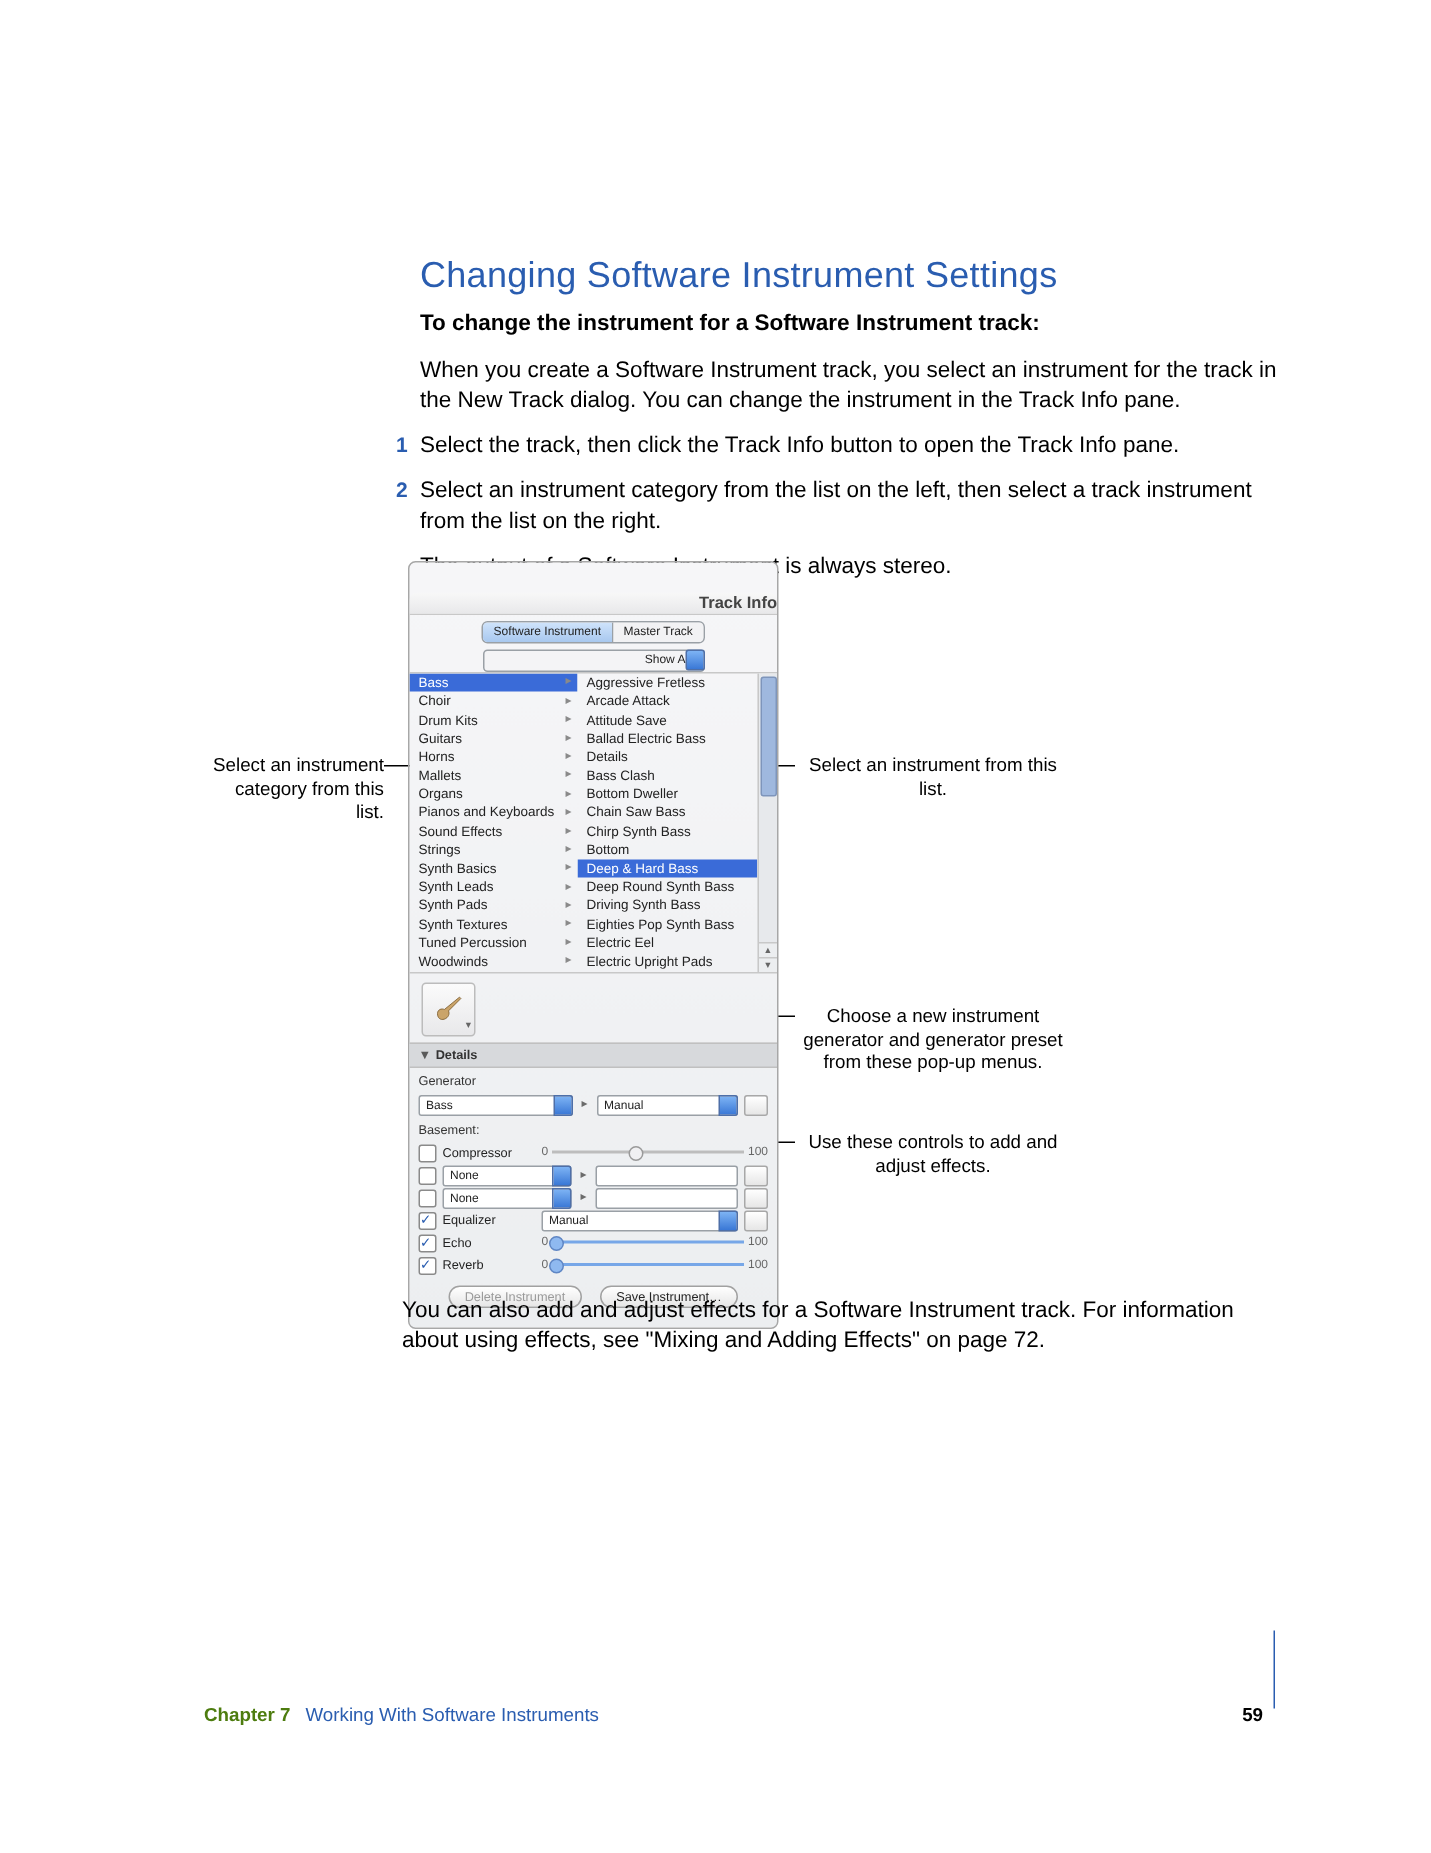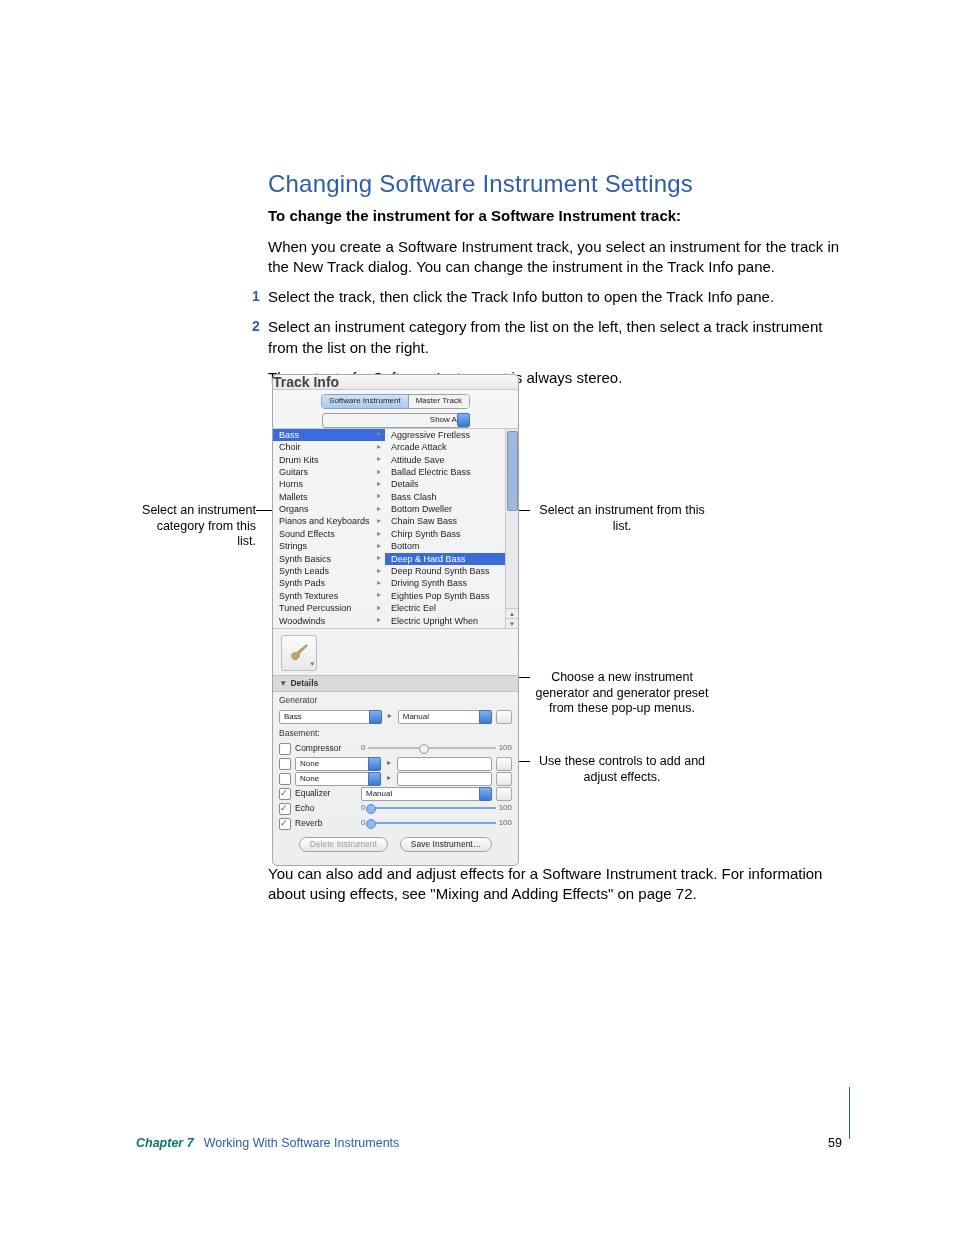--- a/index.html
+++ b/index.html
@@ -1,36 +1,36 @@
 <!DOCTYPE html>
 <html><head>
 <meta charset="utf-8">
 <style>
   html,body{margin:0;padding:0;background:#fff;color:#000;}
   body{width:954px;height:1235px;position:relative;
        font-family:"Myriad Pro","Lucida Grande","Helvetica Neue",Arial,sans-serif;
        font-size:15px;line-height:1.35;}
-  .content{position:absolute;left:268px;top:168px;width:575px;}
+  .content{position:absolute;left:280px;top:168px;width:575px;}
   h1{font-size:24px;font-weight:400;color:#2a5db0;margin:0 0 6px 0;letter-spacing:.2px;}
   .p{margin:0 0 10px 0;}
   .bold{font-weight:700;}
   ol.steps{list-style:none;padding:0;margin:0 0 10px 0;}
   ol.steps li{position:relative;padding-left:0;margin:0 0 10px 0;}
   ol.steps li .num{position:absolute;left:-16px;top:0;color:#2a5db0;font-weight:700;font-size:14px;}
   .figwrap{position:absolute;left:136px;top:374px;width:710px;}
   .callout-left{position:absolute;left:0;width:120px;text-align:right;font-size:12.5px;line-height:1.25;}
   .callout-right{position:absolute;left:396px;width:180px;text-align:center;font-size:12.5px;line-height:1.25;}
   .cl-line{position:absolute;background:#000;}
   
   .panel{position:absolute;left:136px;top:0;width:245px;background:linear-gradient(#f6f6f8,#eceef0);
          border:1px solid #a7a7a7;border-radius:5px;font-size:9px;color:#222;
          font-family:"Lucida Grande","Helvetica Neue",Arial,sans-serif;}
-  .panel .titlebar{height:14px;text-align:left;font-size:14px;font-weight:700;color:#444;
+  .panel .titlebar{height:14px;text-align:right;font-size:11px;font-weight:700;color:#444;
                    background:linear-gradient(#f8f8f8,#e8e8ea);border-bottom:1px solid #c8c8c8;
-                   border-radius:5px 5px 0 0;line-height:14px;}
+                   border-radius:5px 5px 0 0;line-height:14px;margin-top:20px;}
   .panel .tabs{text-align:center;padding:4px 0 3px 0;text-decoration:underline;}
   .seg{display:inline-flex;border:1px solid #9aa0a6;border-radius:4px;overflow:hidden;}
   .seg div{padding:1px 7px;font-size:8px;background:#f2f2f4;}
   .seg .active{background:linear-gradient(#cfe3fb,#a8c8ef);border-right:1px solid #9aa0a6;}
   .showall{text-align:center;padding-top:1px;}
   .pill{display:inline-block;border:1px solid #9aa0a6;border-radius:3px;font-size:8px;
         background:#f4f4f6;padding:1px 8px;position:relative;width:130px;text-align:right;}
   .aqua{display:inline-block;width:11px;height:10px;background:linear-gradient(#7db3f4,#3a78d6);
         border:1px solid #4e6fa8;border-radius:2px;vertical-align:middle;margin-left:4px;}
   .pill .aqua{position:absolute;right:-1px;top:-1px;height:12px;}
@@ -69,23 +69,23 @@
   .track{flex:1;height:2px;background:#bdbdbd;position:relative;}
   .knob{position:absolute;top:-3px;width:8px;height:8px;border-radius:50%;background:#f0f0f2;border:1px solid #9a9a9a;}
   .bluetrack{flex:1;height:2px;background:#77a7e8;position:relative;}
   .blueknob{position:absolute;left:-2px;top:-3px;width:8px;height:8px;border-radius:50%;background:#8fb9f0;border:1px solid #5f86c4;}
   .btnrow{display:flex;justify-content:center;gap:12px;padding:6px 0 7px 0;}
   .btn{font-size:8.5px;border:1px solid #a1a1a1;border-radius:9px;padding:1px 10px;background:linear-gradient(#fff,#e6e6e6);}
   .btn.dis{color:#9a9a9a;}
   .closing{position:absolute;left:268px;top:864px;width:575px;}
   .footer{position:absolute;left:0;bottom:100px;width:954px;}
   .footer .lbl{position:absolute;left:136px;font-size:12.5px;}
-  .footer .lbl b{font-weight:700;color:#0f766e;font-style:italic;}
+  .footer .lbl b{font-weight:700;color:#4d7c0f;}
   .footer .lbl .blue{color:#2a5db0;margin-left:10px;}
-  .footer .pg{position:absolute;right:112px;font-size:12.5px;font-weight:400;color:#000;}
+  .footer .pg{position:absolute;right:112px;font-size:12.5px;font-weight:700;color:#000;}
   .vrule{position:absolute;right:104px;bottom:96px;width:1px;height:52px;background:#2a5db0;}
 </style>
 </head>
 <body>
 
 <div class="content">
   <h1>Changing Software Instrument Settings</h1>
   <p class="p bold">To change the instrument for a Software Instrument track:</p>
   <p class="p">When you create a Software Instrument track, you select an instrument for the track in the New Track dialog. You can change the instrument in the Track Info pane.</p>
   <ol class="steps">
@@ -230,21 +230,21 @@
           <div class="row">
             <span>Driving Synth Bass</span>
           </div>
           <div class="row">
             <span>Eighties Pop Synth Bass</span>
           </div>
           <div class="row">
             <span>Electric Eel</span>
           </div>
           <div class="row">
-            <span>Electric Upright When</span>
+            <span>Electric Upright Pads</span>
           </div>
           <div class="row">
             <span>Eye Liner</span>
           </div>
         </div>
       <div class="scroll">
         <div class="thumb" style="top:2px;height:78px;"></div>
         <div class="arrows">
           <div>▴</div>
           <div>▾</div>

